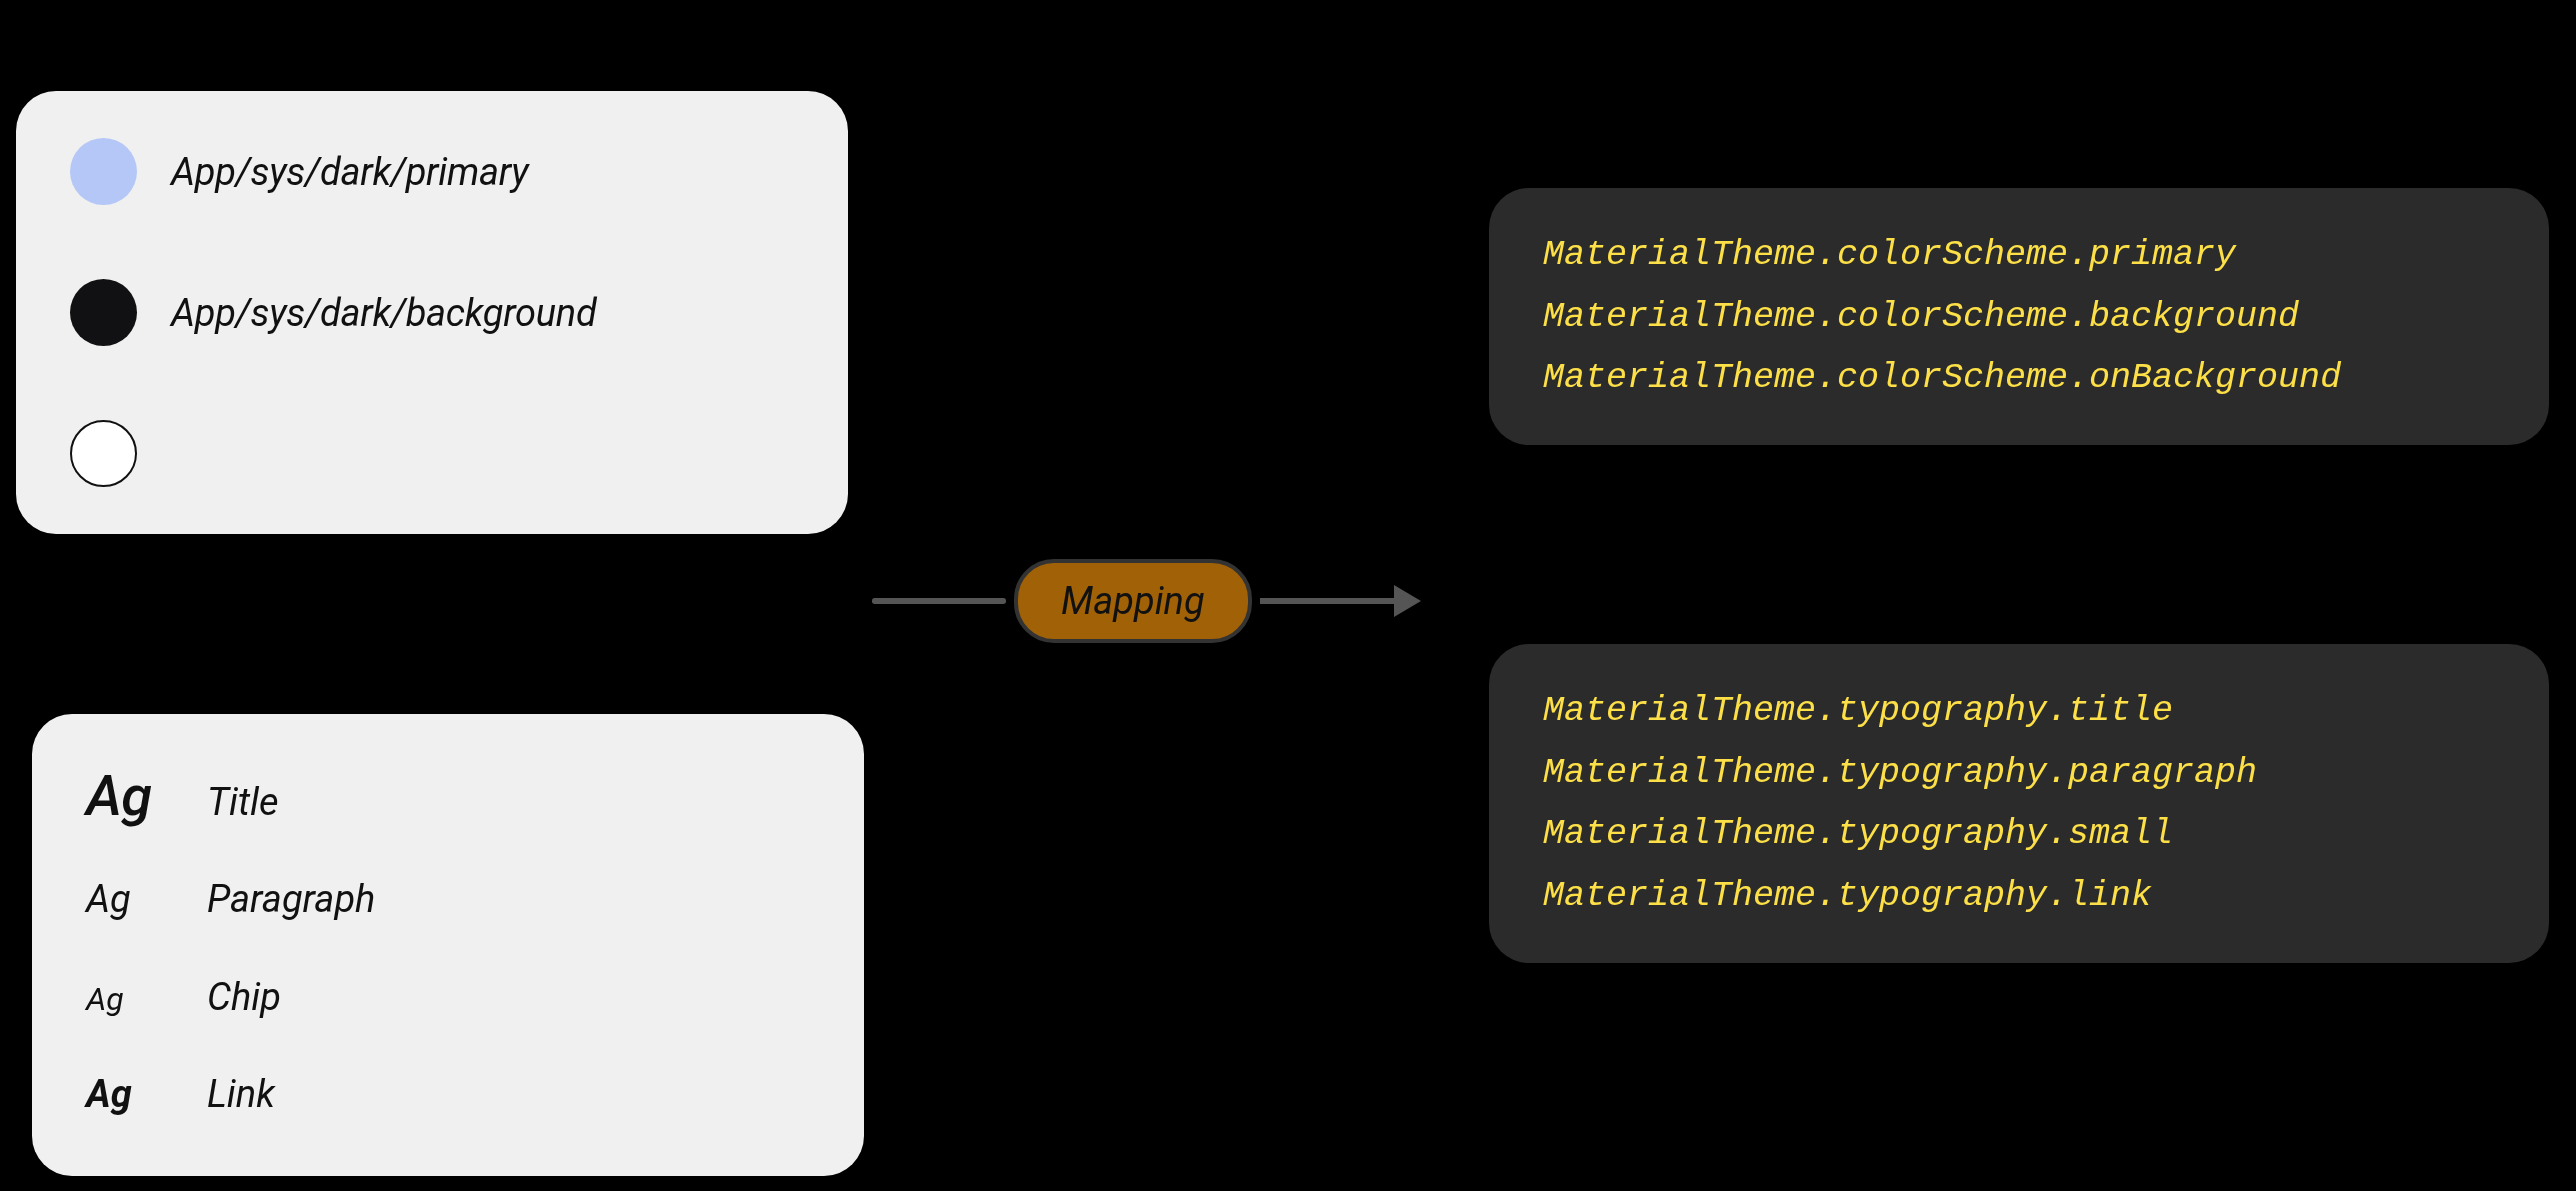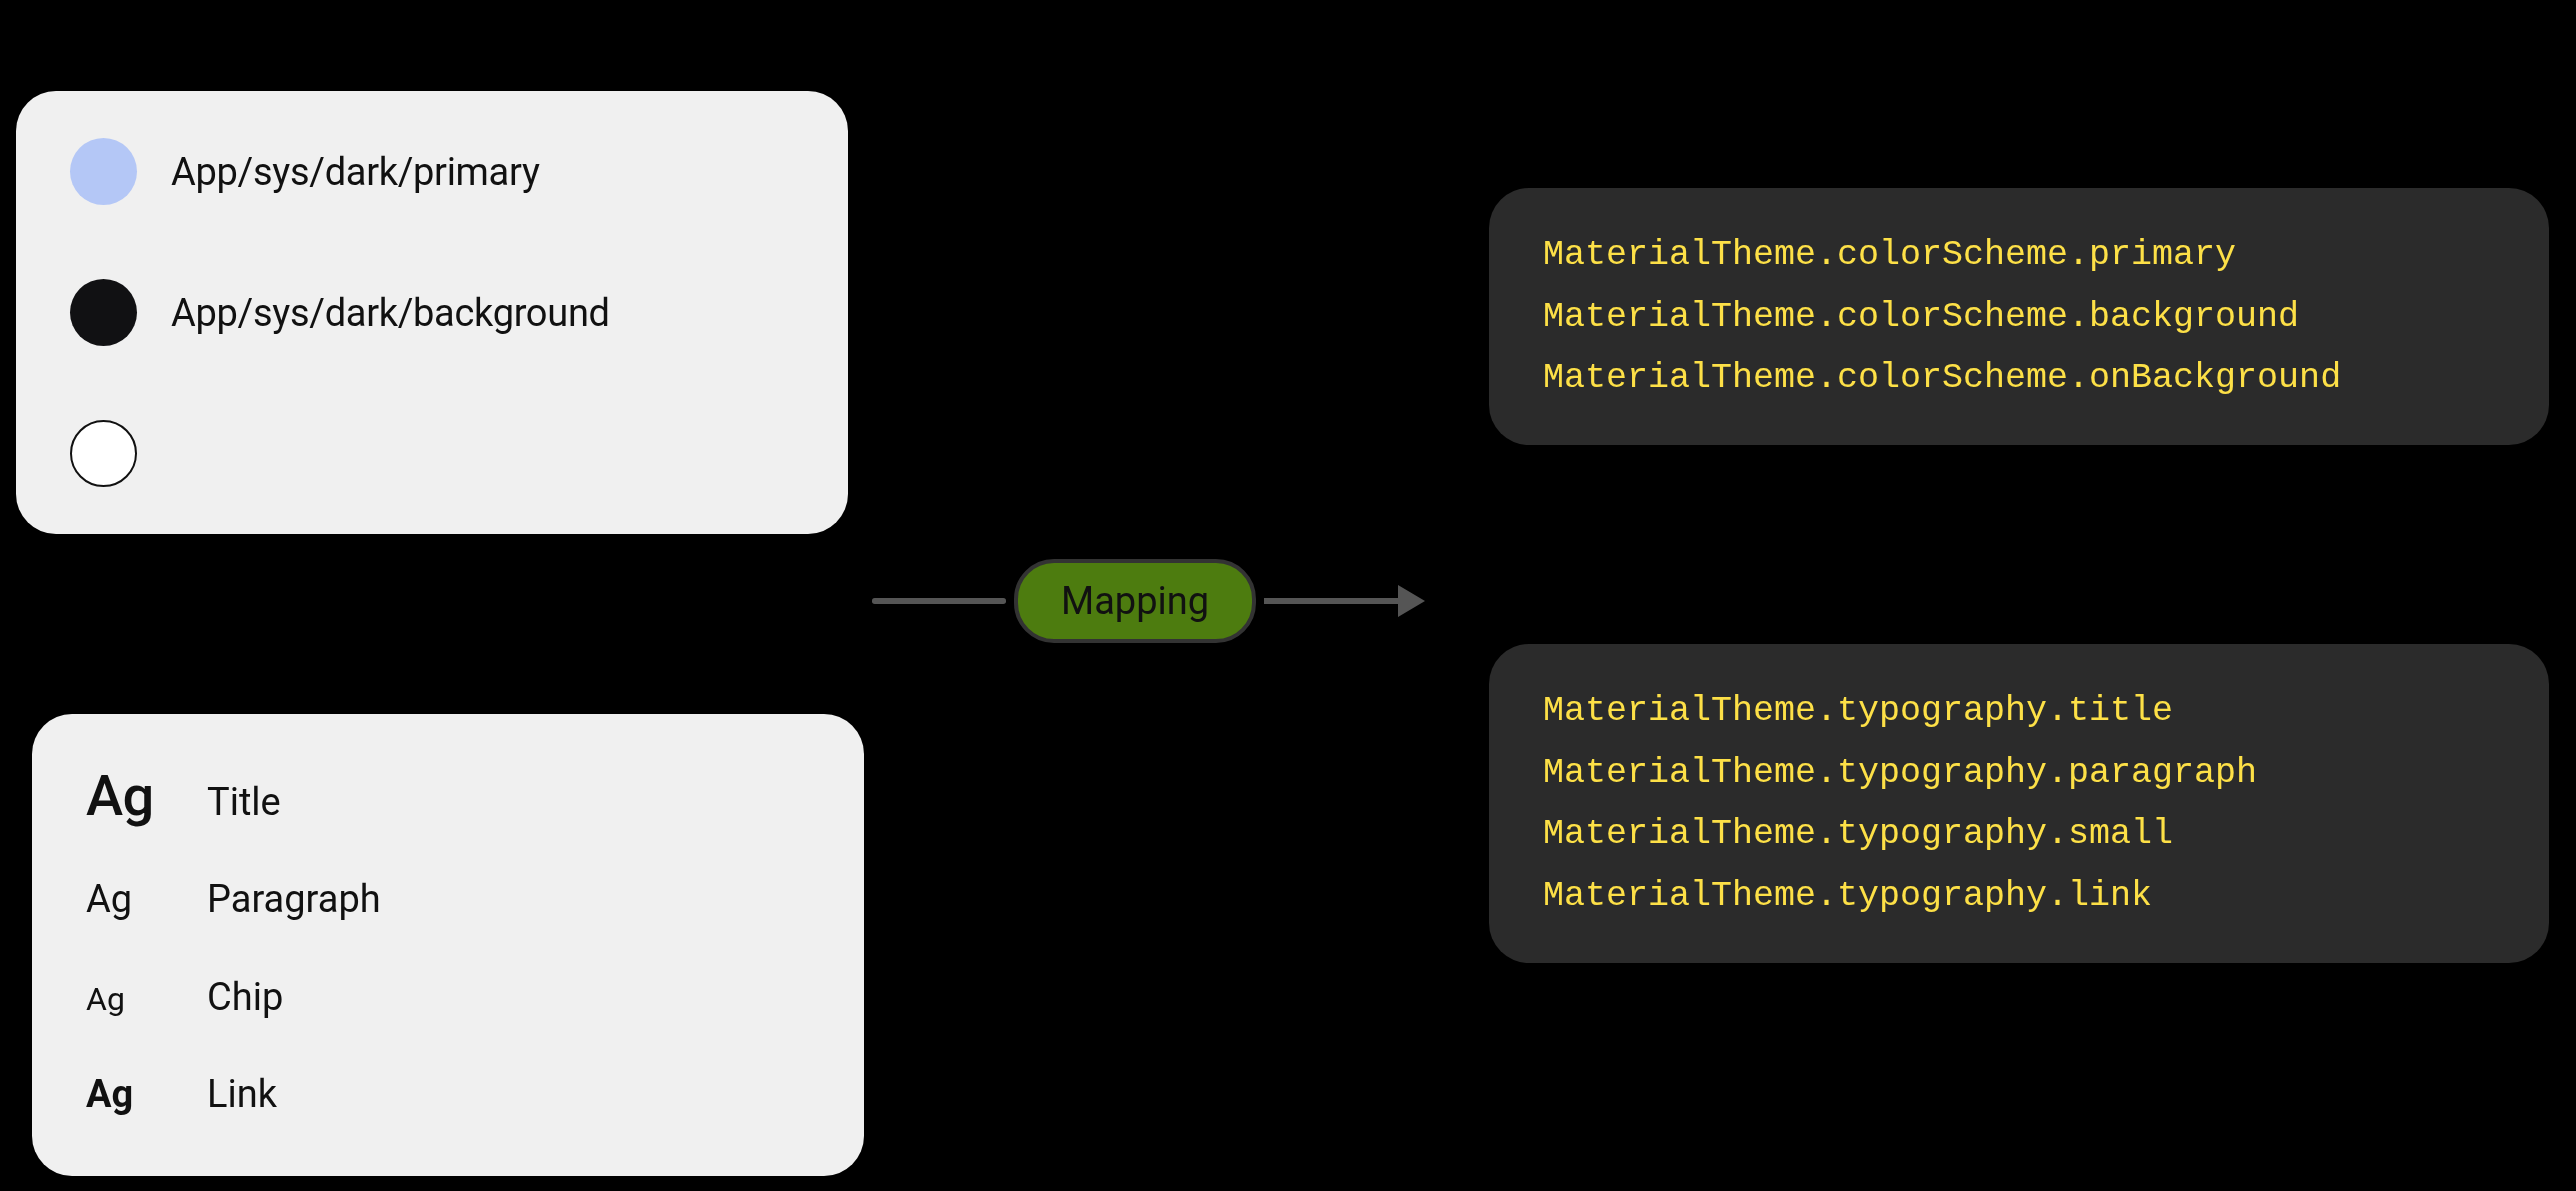--- a/index.html
+++ b/index.html
@@ -7,20 +7,21 @@
   body {
     background: #000000;
     font-family: -apple-system, BlinkMacSystemFont, "Segoe UI", Roboto, "Helvetica Neue", Arial, sans-serif;
     overflow: hidden;
   }
   .canvas {
     position: relative;
     width: 2280px;
     height: 1191px;
     transform-origin: top left;
+    font-style: italic;
   }
   .card {
     background: #f0f0f0;
     border-radius: 40px;
     padding: 40px 47px;
   }
   
   .colors-card {
     position: absolute;
     left: 16px;
@@ -100,21 +101,21 @@
   .arrow-left { width: 134px; border-radius: 2.7px; }
   .arrow-right { width: 134px; }
   .arrow-head {
     width: 0; height: 0;
     border-top: 16px solid transparent;
     border-bottom: 16px solid transparent;
     border-left: 27px solid #555;
     flex: 0 0 auto;
   }
   .mapping-pill {
-    background: #4d7c0f;
+    background: #a16207;
     border: 4px solid #333;
     border-radius: 40px;
     padding: 16px 43px;
     font-size: 38px;
     color: #111;
     font-weight: 400;
     flex: 0 0 auto;
     margin: 0 8px;
     box-shadow: 0 4px 0 rgba(0,0,0,0.4);
   }

